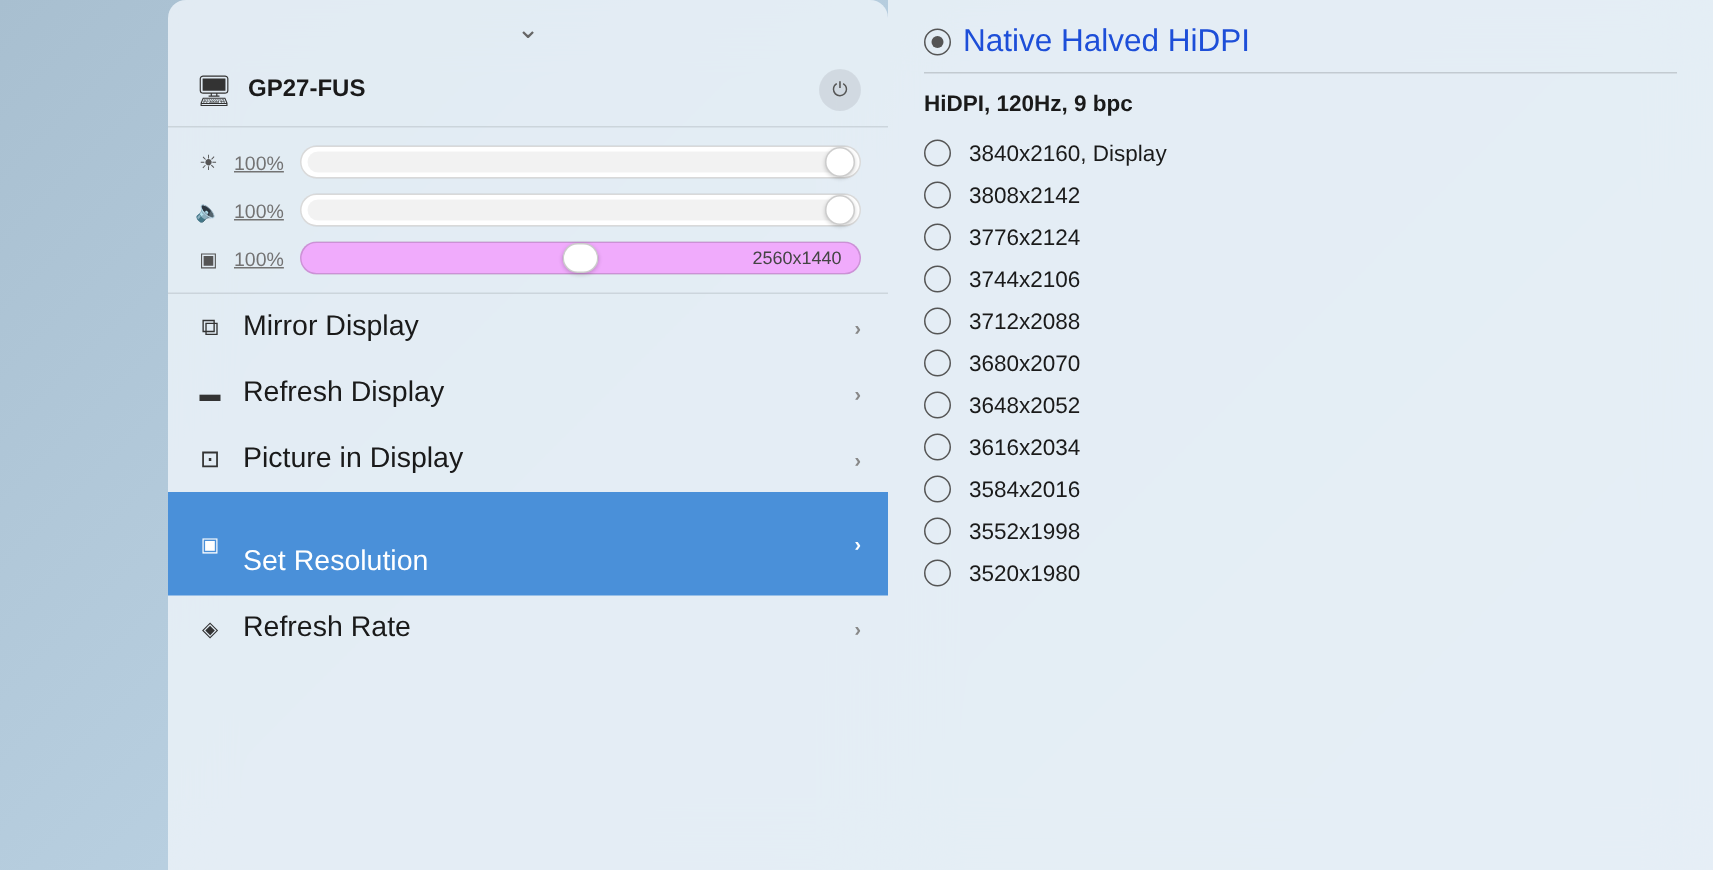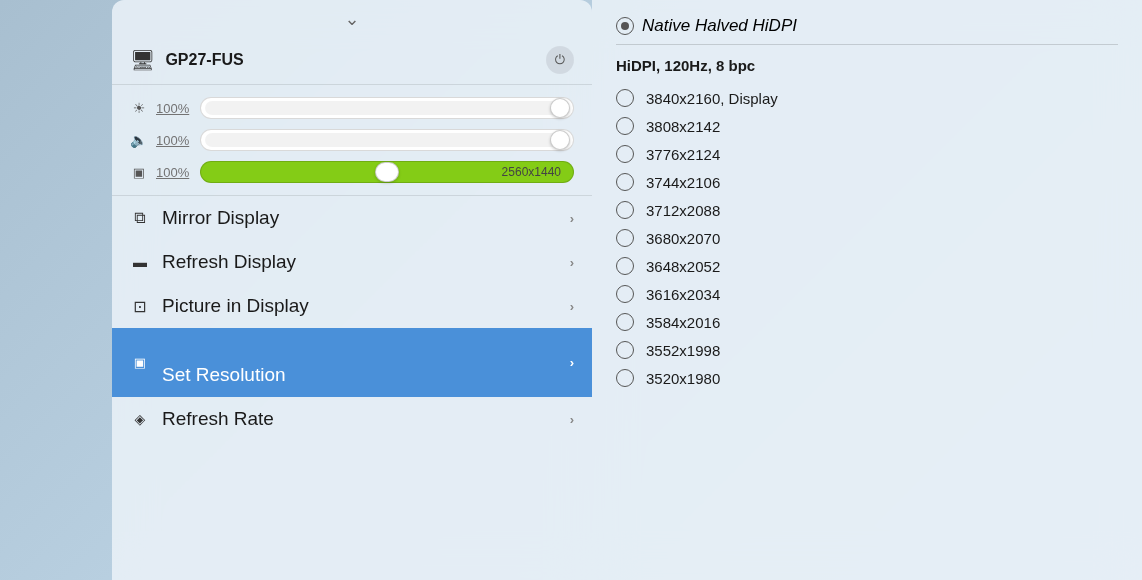--- a/index.html
+++ b/index.html
@@ -135,21 +135,21 @@
 
     .slider-row-zoom {
       display: flex;
       align-items: center;
       gap: 8px;
     }
 
     .zoom-track {
       flex: 1;
       height: 22px;
-      background: #84cc16;
+      background: #f0abfc;
       border-radius: 11px;
       border: 1px solid rgba(0,0,0,0.15);
       position: relative;
       display: flex;
       align-items: center;
     }
 
     .zoom-thumb {
       width: 24px;
       height: 20px;
@@ -294,23 +294,22 @@
     }
 
     .native-dot {
       width: 8px;
       height: 8px;
       border-radius: 50%;
       background: #555;
     }
 
     .native-label {
-      font-size: 17px;
-      color: #000000;
-      font-style: italic;
+      font-size: 21px;
+      color: #1d4ed8;
     }
   </style>
 </head>
 <body>
 
 <div class="panel-left">
   <div class="chevron-area">
     <span class="chevron-down">⌄</span>
   </div>
 
@@ -389,21 +388,21 @@
 
   <div class="native-halved-row">
     <div class="native-icon">
       <div class="native-dot"></div>
     </div>
     <span class="native-label">Native Halved HiDPI</span>
   </div>
 
   <hr class="section-divider">
 
-  <div class="resolution-group-title">HiDPI, 120Hz, 8 bpc</div>
+  <div class="resolution-group-title">HiDPI, 120Hz, 9 bpc</div>
 
   <div>
     <div class="resolution-option">
       <div class="radio-circle"></div>
       <span class="resolution-label">3840x2160, Display</span>
     </div>
     <div class="resolution-option">
       <div class="radio-circle"></div>
       <span class="resolution-label">3808x2142</span>
     </div>

